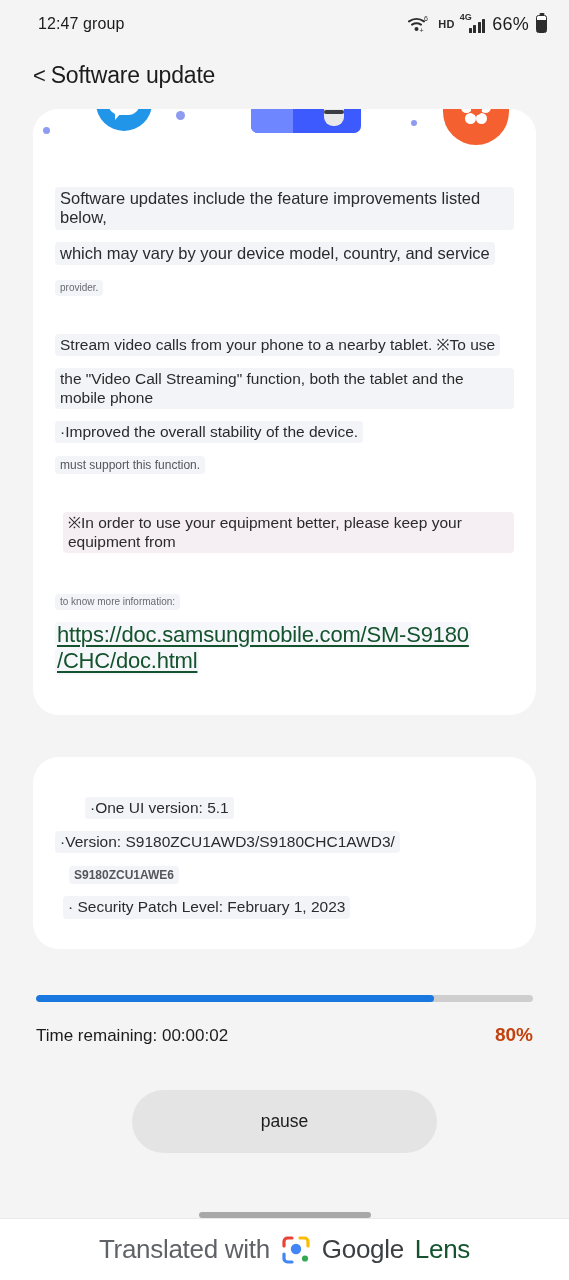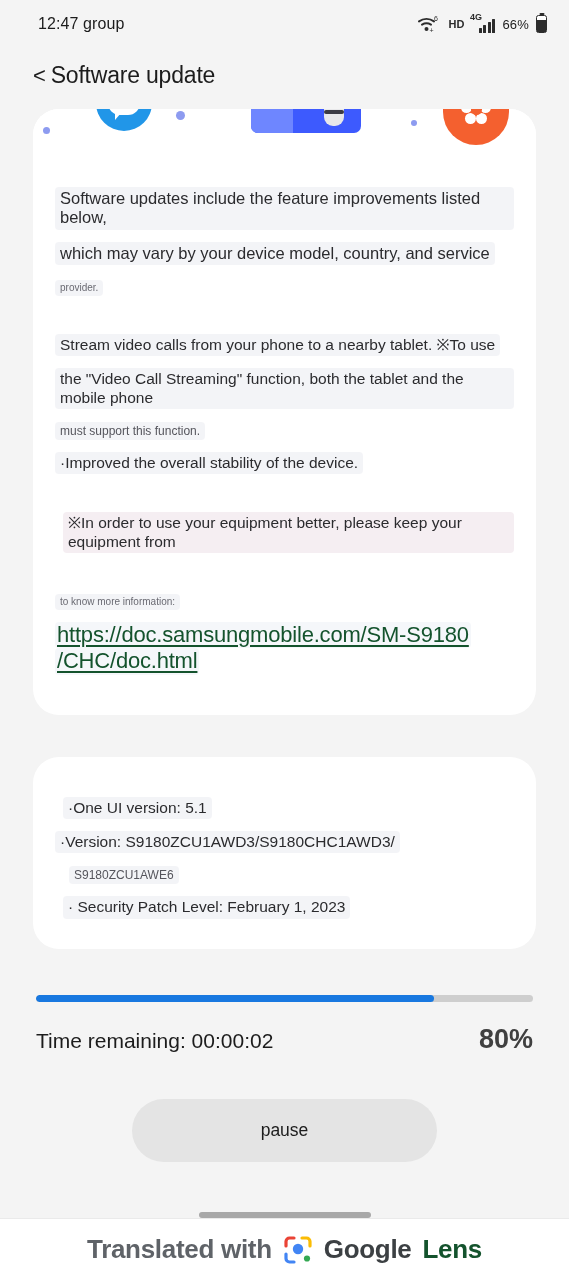--- a/index.html
+++ b/index.html
@@ -50,21 +50,21 @@
     top: -3px; left: -2px;
     font-size: 9px;
     font-weight: bold;
     color: #2c2c2c;
   }
   .bar { width: 3px; background: #2c2c2c; border-radius: .5px; }
   .bar.b0 { height: 5px; margin-left: 7px; }
   .bar.b1 { height: 8px; }
   .bar.b2 { height: 11px; }
   .bar.b3 { height: 14px; }
-  .battery-pct { font-size: 13px; color: #1c1c1c; letter-spacing: .2px; }
+  .battery-pct { font-size: 18px; color: #1c1c1c; letter-spacing: .2px; }
   .battery-icon {
     width: 11px; height: 18px;
     border: 1.5px solid #2c2c2c;
     border-radius: 2.5px;
     position: relative;
     background: linear-gradient(to top, #2c2c2c 72%, #fff 72%);
   }
   .battery-icon::after {
     content: "";
     position: absolute;
@@ -185,22 +185,22 @@
   .tline.sm   { font-size: 12px; color: #55555c; }
   .tline.xs   { font-size: 10px; color: #6a6a72; }
   .tline.tint { background: rgba(241,232,238,0.75); }
 
   .lrow { margin-bottom: 12px; }
   .lrow:last-child { margin-bottom: 0; }
   .gap-lg { height: 26px; }
   .gap-md { height: 16px; }
 
   .indent-1 { margin-left: 8px; }
-  .indent-2 { margin-left: 14px; }
-  .indent-3 { margin-left: 8px; }
+  .indent-2 { margin-left: 14px; font-weight: bold; }
+  .indent-3 { margin-left: 30px; }
 
   .link-line {
     color: #14532d;
     font-size: 22px;
     text-decoration: underline;
     text-underline-offset: 3px;
     line-height: 1.2;
     display: block;
     letter-spacing: -.2px;
     cursor: pointer;
@@ -226,22 +226,22 @@
     height: 100%;
     background: #1878e0;
     border-radius: 4px;
   }
   .progress-meta {
     display: flex;
     align-items: baseline;
     justify-content: space-between;
     margin-top: 22px;
   }
-  .time-remaining { font-size: 21px; color: #1c1c1c; text-align: center; }
-  .percent-label { font-size: 27px; font-weight: bold; color: #404040; }
+  .time-remaining { font-size: 17px; color: #1c1c1c; text-align: center; }
+  .percent-label { font-size: 19px; font-weight: bold; color: #c2410c; }
 
   
   .btn-row { display: flex; justify-content: center; margin-top: 44px; }
   .pause-btn {
     width: 305px; height: 63px;
     background: #e4e4e4;
     border: none;
     border-radius: 32px;
     font-family: "Liberation Sans", sans-serif;
     font-size: 17.5px;
@@ -265,21 +265,20 @@
   .lens-footer {
     position: absolute;
     left: 0; right: 0; bottom: 0;
     height: 62px;
     background: #ffffff;
     display: flex;
     align-items: center;
     justify-content: center;
     gap: 11px;
     border-top: 1px solid #eaeaea;
-    font-weight: bold;
   }
   .lens-text-1 { font-size: 26px; color: #5f6368; letter-spacing: -.3px; }
   .lens-text-2 { font-size: 26px; color: #3c4043; letter-spacing: -.3px; }
   .lens-text-3 { font-size: 26px; color: #14532d; letter-spacing: -.3px; }
   .lens-logo { width: 30px; height: 30px; display: block; }
 </style>
 </head>
 <body>
 
 <div class="status-bar">
@@ -343,22 +342,22 @@
 
   <div class="body-pad">
     <div class="lrow"><span class="tline lg">Software updates include the feature improvements listed below,</span></div>
     <div class="lrow"><span class="tline lg"> which may vary by your device model, country, and service</span></div>
     <div class="lrow"><span class="tline xs">provider.</span></div>
 
     <div class="gap-lg"></div>
 
     <div class="lrow"><span class="tline md">Stream video calls from your phone to a nearby tablet. ※To use</span></div>
     <div class="lrow"><span class="tline md">the "Video Call Streaming" function, both the tablet and the mobile phone</span></div>
+    <div class="lrow"><span class="tline md">·Improved the overall stability of the device.</span></div>
     <div class="lrow"><span class="tline sm">must support this function.</span></div>
-    <div class="lrow"><span class="tline md">·Improved the overall stability of the device.</span></div>
 
     <div class="gap-lg"></div>
 
     <div class="lrow indent-1"><span class="tline md tint">※In order to use your equipment better, please keep your equipment from</span></div>
 
     <div class="gap-lg"></div>
 
     <div class="lrow"><span class="tline xs">to know more information:</span></div>
     <div class="lrow">
       <span class="link-line">https://doc.samsungmobile.com/SM-S9180</span>

